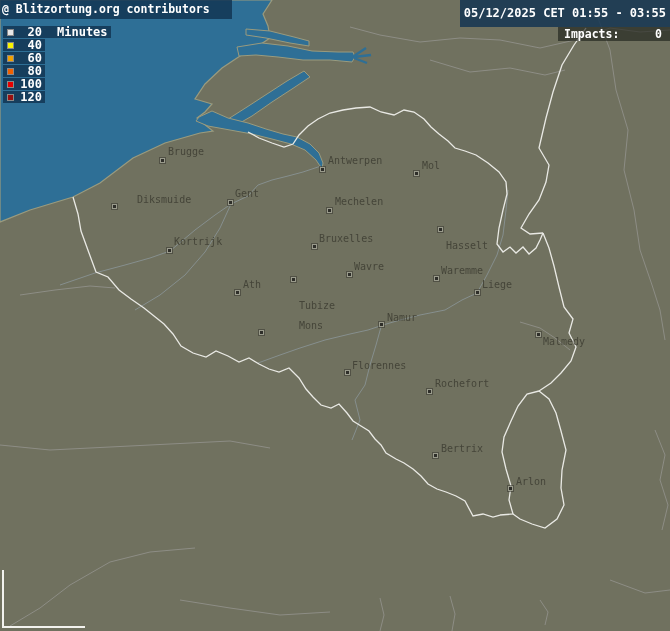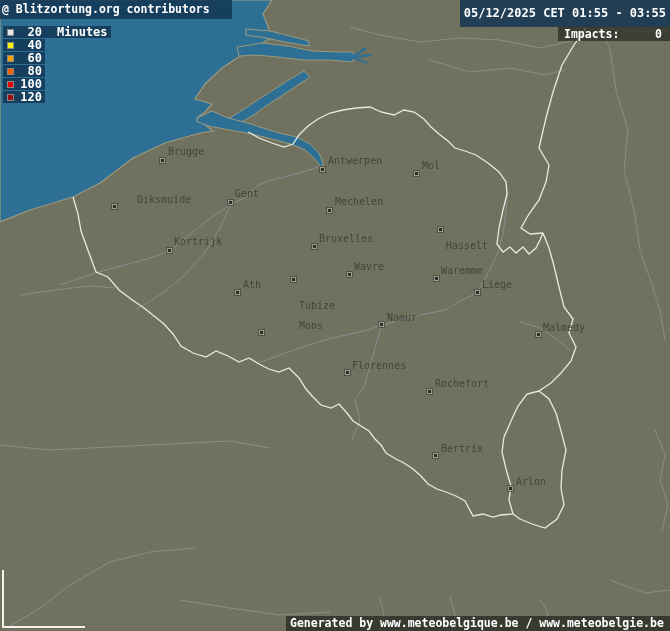--- a/index.html
+++ b/index.html
@@ -139,21 +139,21 @@
       <div class="city-label" style="left: 387px; top: 313px;">Namur</div>
       <div class="city-marker" style="left: 345px; top: 370px;"></div>
       <div class="city-label" style="left: 352px; top: 361px;">Florennes</div>
       <div class="city-marker" style="left: 427px; top: 389px;"></div>
       <div class="city-label" style="left: 435px; top: 379px;">Rochefort</div>
       <div class="city-marker" style="left: 433px; top: 453px;"></div>
       <div class="city-label" style="left: 441px; top: 444px;">Bertrix</div>
       <div class="city-marker" style="left: 508px; top: 486px;"></div>
       <div class="city-label" style="left: 516px; top: 477px;">Arlon</div>
       <div class="city-marker" style="left: 536px; top: 332px;"></div>
-      <div class="city-label" style="left: 543px; top: 323px; text-align: right;">Malmedy</div>
+      <div class="city-label" style="left: 543px; top: 337px; text-align: right;">Malmedy</div>
     </div>
 
   <div class="scale-v"></div>
   <div class="scale-h"></div>
 
   <div class="bar topbar-left">@ Blitzortung.org contributors</div>
 
   <div class="bar topbar-right">05/12/2025 CET 01:55 - 03:55</div>
 
   <div class="legend">
@@ -182,14 +182,13 @@
         <span class="legend-swatch" style="background: rgb(152, 16, 16);"></span>
         <span class="legend-value">120</span>
       </div>
     </div>
 
   <div class="impacts">
     <span>Impacts:</span>
     <span>0</span>
   </div>
 
-  <div class="footer">Generated by www.meteobelgique.be / www.meteobelgie.be</div>
 </div>
 
 </body></html>

